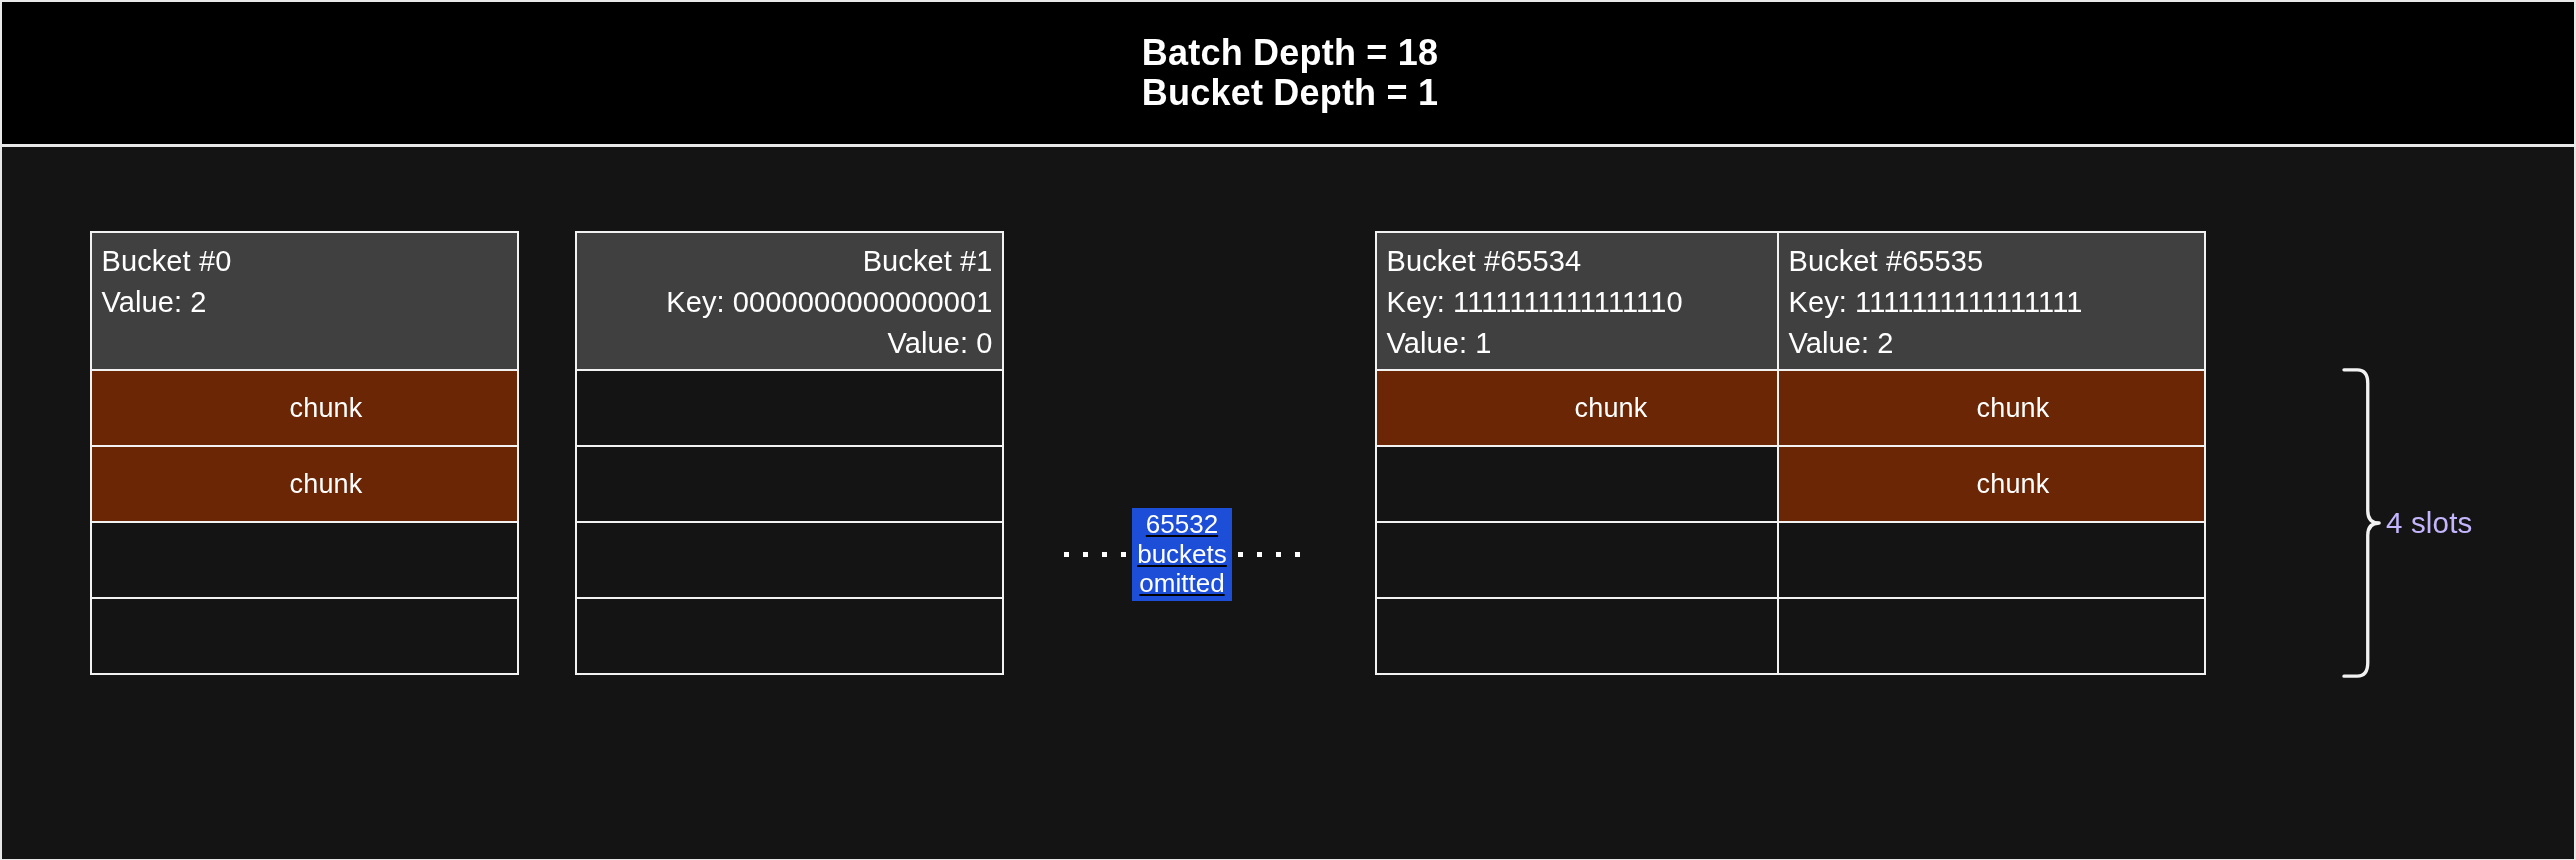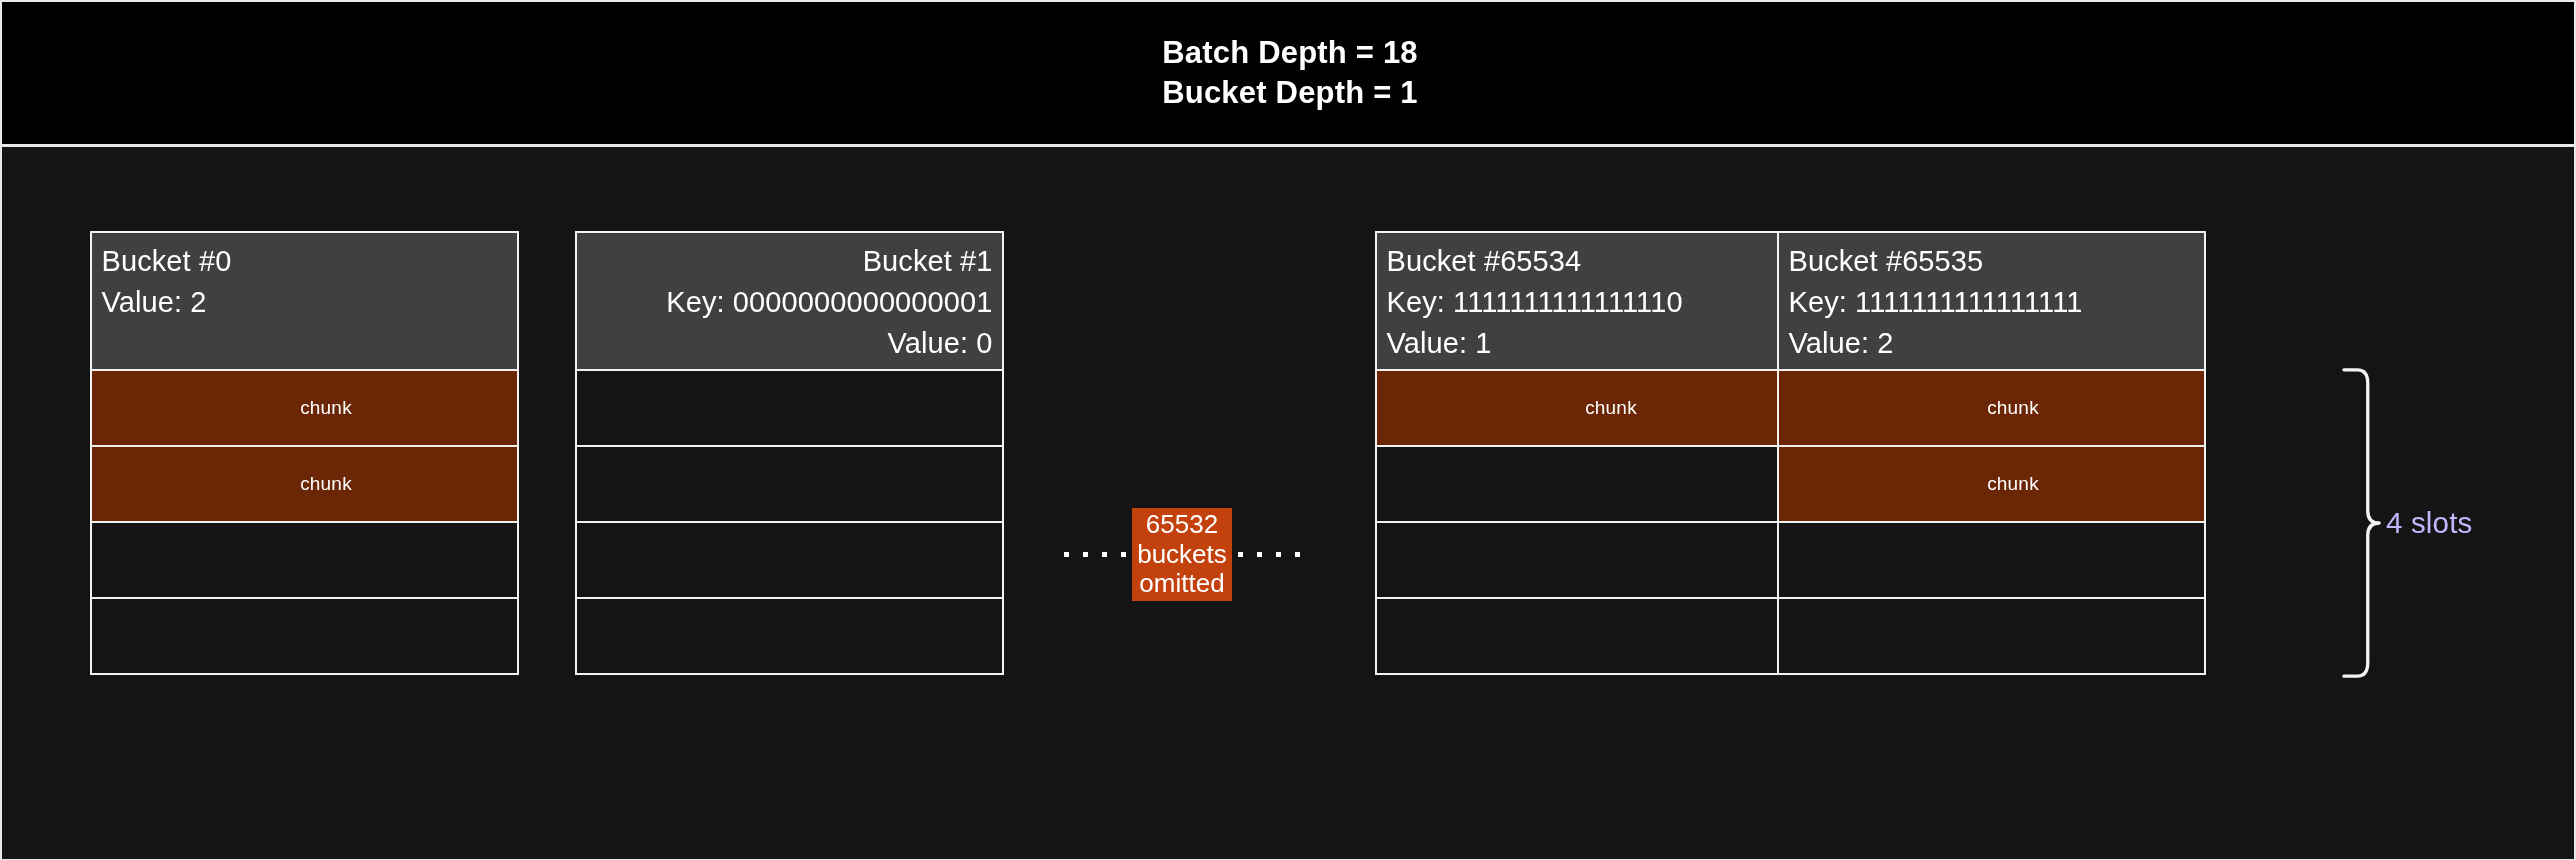--- a/index.html
+++ b/index.html
@@ -32,21 +32,21 @@
     border-bottom: 3.8px solid #e8e8e8;
     box-sizing: border-box;
     display: flex;
     flex-direction: column;
     align-items: center;
     justify-content: center;
   }
   .header-line {
     color: #ffffff;
     font-weight: bold;
-    font-size: 31px;
+    font-size: 36px;
     line-height: 40px;
     letter-spacing: 0.2px;
     white-space: nowrap;
   }
 
   
   #canvas {
     position: absolute;
     left: 0;
     top: 145px;
@@ -84,21 +84,21 @@
     display: flex;
     align-items: center;
     justify-content: center;
     background: #141414;
   }
   .slot.filled {
     background: #6b2705;
   }
   .slot-label {
     color: #ffffff;
-    font-size: 19px;
+    font-size: 27px;
     letter-spacing: 0.2px;
     margin-left: 43px;
   }
 
   
   #omitted {
     position: absolute;
     left: 1023px;
     top: 355px;
     width: 314px;
@@ -112,24 +112,25 @@
     align-items: center;
     gap: 14.3px;
   }
   .dot {
     width: 4.8px;
     height: 4.8px;
     background: #ffffff;
     flex: 0 0 auto;
   }
   #omitted-text {
-    background: #c2410c;
+    background: #1d4ed8;
     padding: 1.9px 5.7px;
     margin: 0 5.7px;
     text-align: center;
+    text-decoration: underline;
   }
   .omitted-line {
     color: #ffffff;
     font-size: 26px;
     line-height: 29.5px;
     white-space: nowrap;
   }
 
   
   #brace-group {

